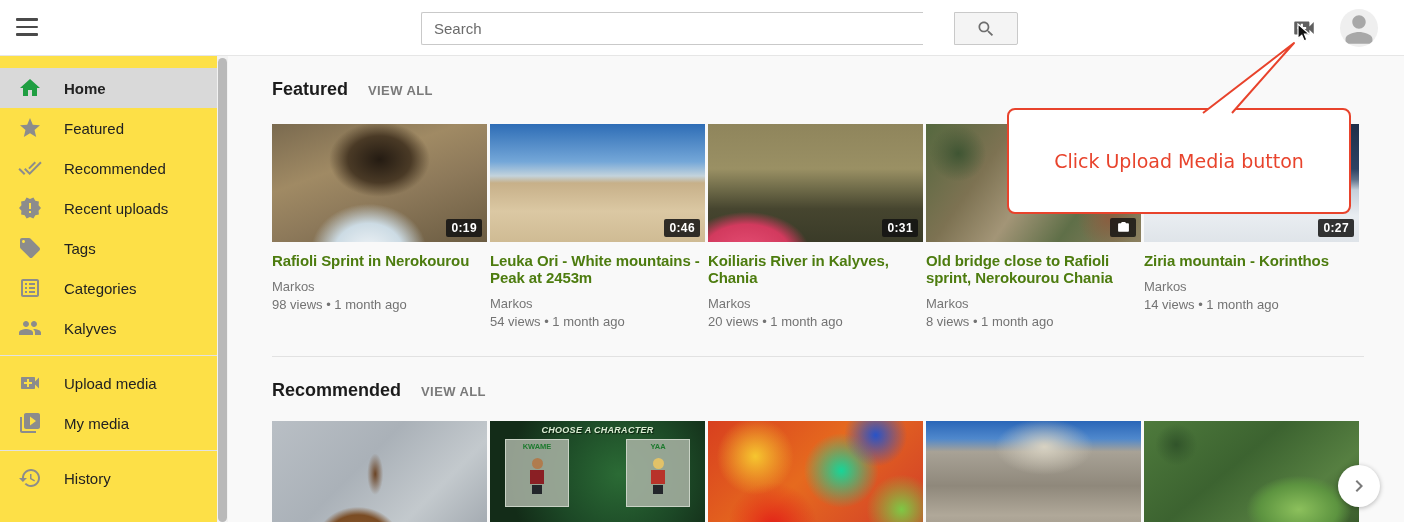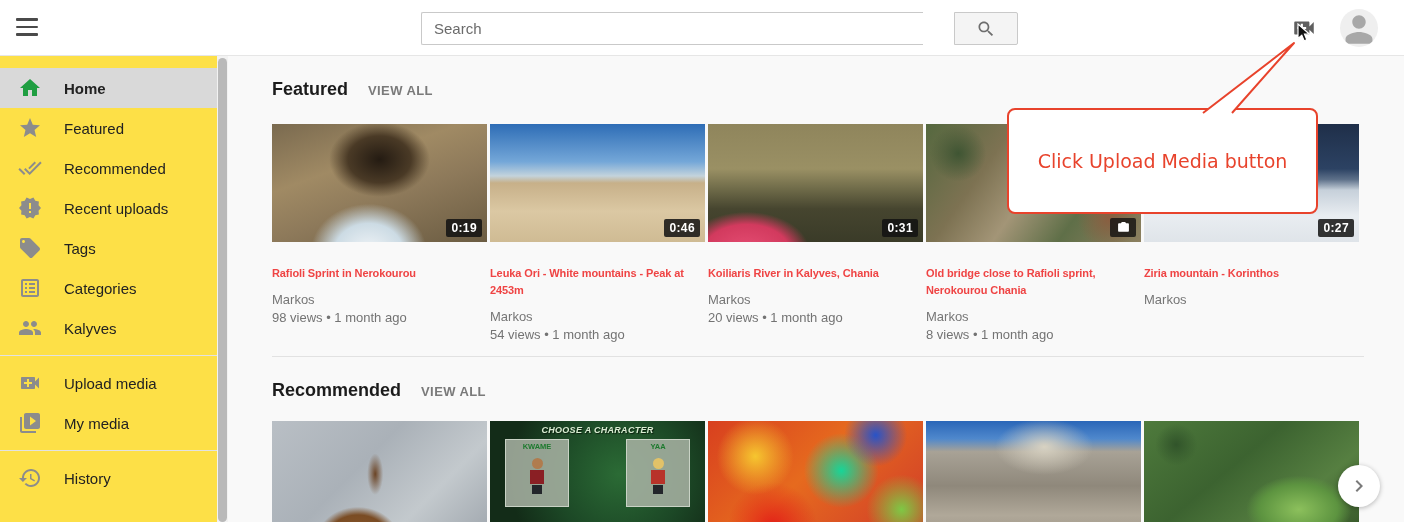--- a/index.html
+++ b/index.html
@@ -35,21 +35,21 @@
   
   .main { position:absolute; left:228px; top:56px; width:1176px; height:466px; background:#f9f9f9; overflow:hidden; }
   .sec-head { position:absolute; left:44px; display:flex; align-items:baseline; gap:20px; }
   .sec-title { font-size:18px; font-weight:bold; color:#1c1c1c; }
   .viewall { font-size:13px; font-weight:bold; color:#7a7a7a; letter-spacing:0.4px; cursor:pointer; }
   .row { position:absolute; left:44px; display:flex; gap:3px; }
   .card { width:215px; cursor:pointer; }
   .thumb { position:relative; width:215px; height:118px; overflow:hidden; background:#888; }
   .dur { position:absolute; right:5px; bottom:5px; background:rgba(18,18,18,0.85); color:#fff; font-size:12px; font-weight:bold; padding:2px 5px; border-radius:2px; letter-spacing:0.4px; }
   .cambadge { position:absolute; right:5px; bottom:5px; background:rgba(18,18,18,0.8); color:#fff; width:26px; height:19px; border-radius:2px; display:flex; align-items:center; justify-content:center; }
-  .vtitle { margin-top:23px; font-size:11px; font-weight:bold; color:#ef4444; line-height:17px; letter-spacing:-0.1px; }
+  .vtitle { margin-top:10px; font-size:15px; font-weight:bold; color:#4d7c0f; line-height:17px; letter-spacing:-0.1px; }
   .vauthor { margin-top:9px; font-size:13px; color:#767676; line-height:18px; }
   .vmeta { font-size:13px; color:#737373; line-height:18px; }
   .divider { position:absolute; left:44px; top:300px; width:1092px; height:1px; background:#e2e2e2; }
 
   
   .th1 { background:
     radial-gradient(ellipse 70px 52px at 50% 30%, #241b12 0%, #4a3a26 45%, rgba(74,58,38,0) 72%),
     radial-gradient(ellipse 85px 70px at 45% 108%, #f0f4f7 0%, #ccdbe4 40%, rgba(204,219,228,0) 68%),
     linear-gradient(160deg, #7a6a4f 0%, #a08a64 35%, #8d795a 60%, #6b5c42 100%); }
   .th2 { background: linear-gradient(180deg,#2e6db6 0%,#74a7d8 32%,#c3d3dc 44%,#c7b089 50%,#dbc8a3 74%,#cfbb94 100%); }
@@ -92,21 +92,21 @@
   .game-name { position:absolute; left:0; right:0; top:2px; text-align:center; font-size:7.5px; font-weight:bold; color:#1d7a2e; }
   .game-char { position:absolute; left:50%; top:18px; transform:translateX(-50%); width:16px; height:38px; }
   .game-char .head { width:11px; height:11px; border-radius:50%; margin:0 auto; }
   .game-char .torso { width:14px; height:14px; margin:1px auto 0; }
   .game-char .legs { width:10px; height:9px; margin:1px auto 0; background:#23262b; }
 
   
   .navnext { position:absolute; left:1338px; top:465px; width:42px; height:42px; border-radius:50%; background:#fff; box-shadow:0 1px 5px rgba(0,0,0,0.28); display:flex; align-items:center; justify-content:center; color:#7a7a7a; cursor:pointer; z-index:30; }
 
   
-  .callout { position:absolute; left:1007px; top:108px; width:311px; height:106px; background:#fff; border:2px solid #e8432c; border-radius:8px; z-index:50; display:flex; align-items:center; justify-content:center; }
+  .callout { position:absolute; left:1007px; top:108px; width:344px; height:106px; background:#fff; border:2px solid #e8432c; border-radius:8px; z-index:50; display:flex; align-items:center; justify-content:center; }
   .callout-text { font-family:"DejaVu Sans",sans-serif; font-size:19px; color:#e8432c; }
   .overlay-svg { position:absolute; left:0; top:0; width:1404px; height:522px; z-index:55; pointer-events:none; }
   .cursor-svg { position:absolute; left:1296px; top:23px; z-index:60; pointer-events:none; }
 </style>
 </head>
 <body>
 
 <div class="header">
   <div class="hamburger">
       <span></span>
@@ -245,20 +245,21 @@
       <div class="vtitle">Old bridge close to Rafioli sprint, Nerokourou Chania</div>
       <div class="vauthor">Markos</div>
       <div class="vmeta">8 views • 1 month ago</div>
     </div>
     <div class="card">
       <div class="thumb th5">
         <span class="dur">0:27</span>
       </div>
       <div class="vtitle">Ziria mountain - Korinthos</div>
       <div class="vauthor">Markos</div>
+      <div class="vmeta">14 views • 1 month ago</div>
     </div>
   </div>
 
   <div class="divider"></div>
 
   <div class="sec-head" style="top:324px;">
     <span class="sec-title">Recommended</span>
     <span class="viewall">VIEW ALL</span>
   </div>
 

